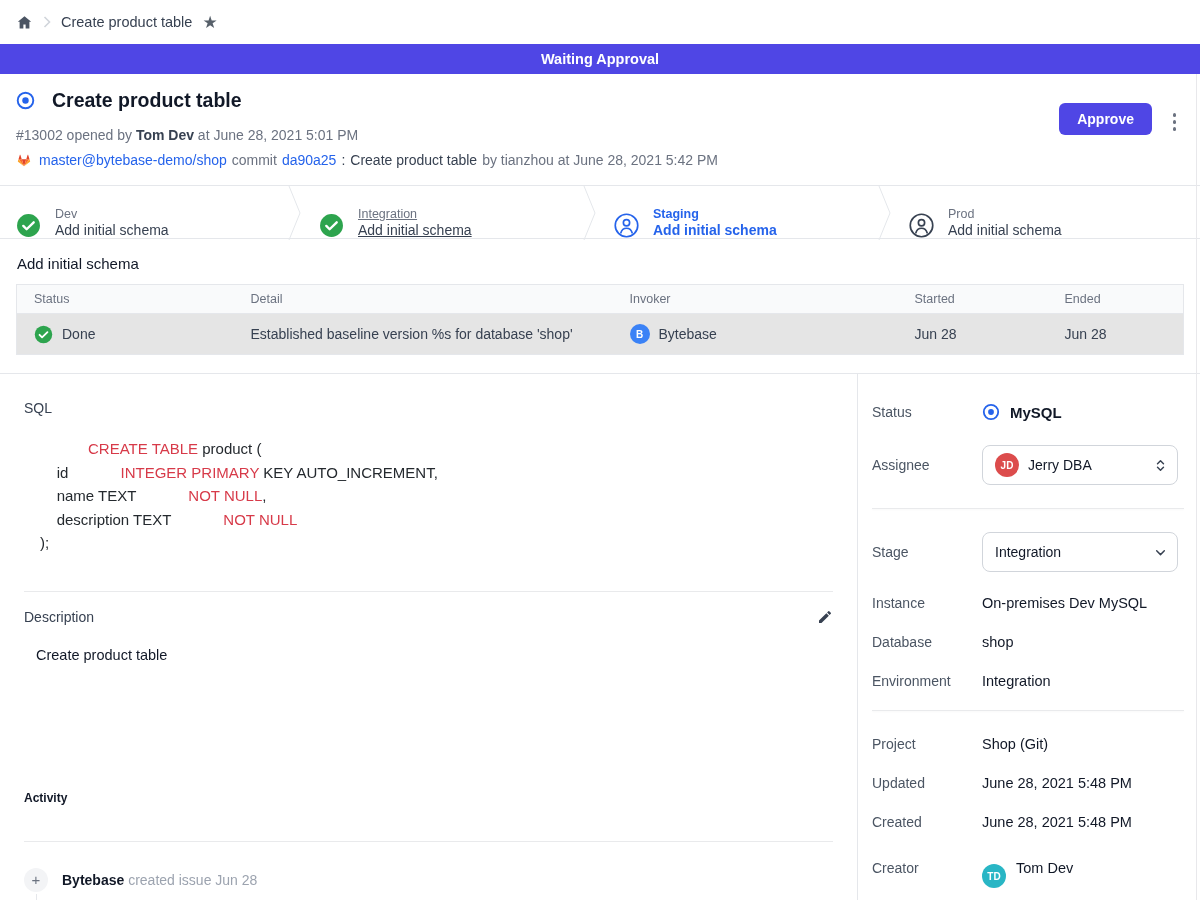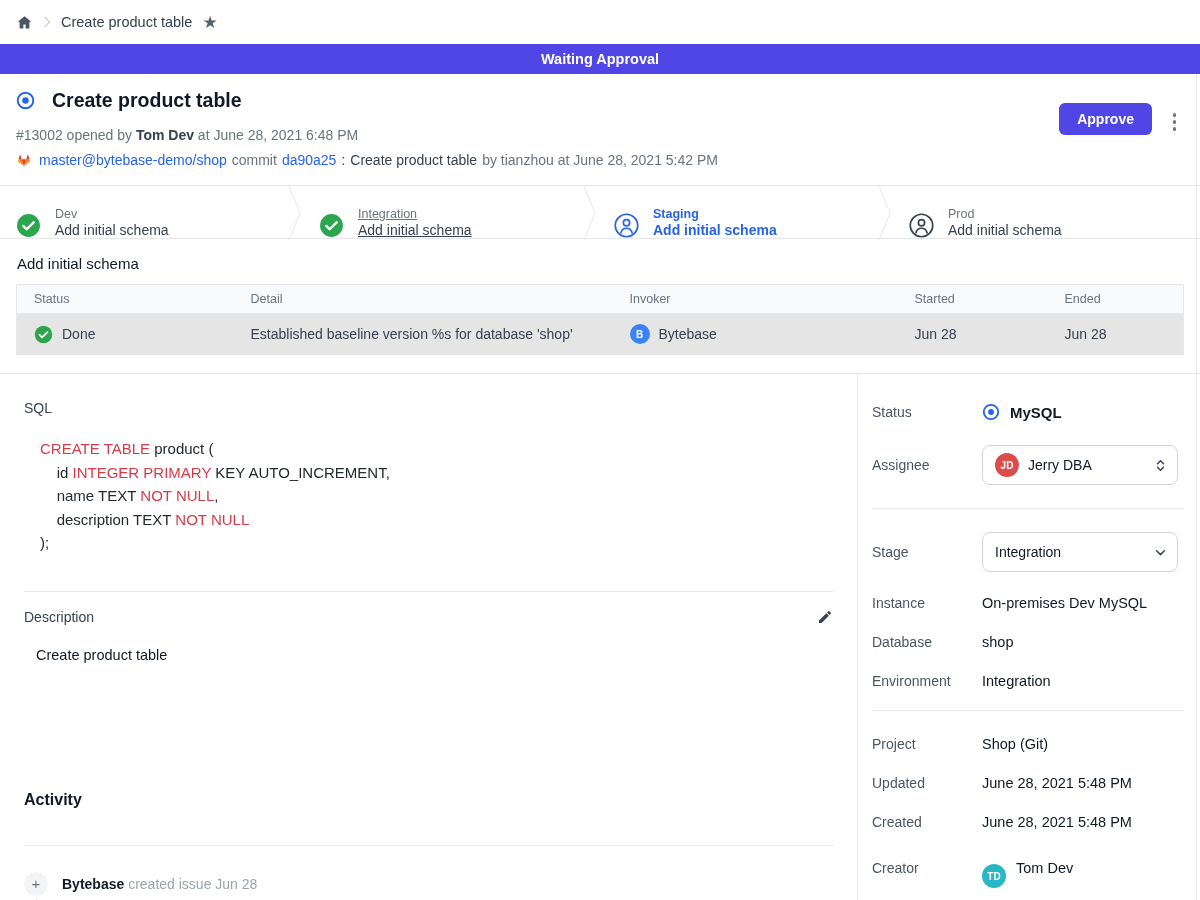--- a/index.html
+++ b/index.html
@@ -55,26 +55,26 @@
   .cell-flex { display:flex; align-items:center; gap:9px; }
 
   
   .lower { display:flex; align-items:stretch; height:532px; }
   .main-col { width:858px; border-right:1px solid #e5e7eb; padding:26px 24px 0; }
   .side-col { flex:1; padding:29px 16px 0 14px; }
 
   .section-label { font-size:14px; font-weight:500; color:#374151; }
   .code-block { margin-top:21px; padding-left:16px; }
   .code-line { font-size:15px; line-height:23.5px; color:#24292e; white-space:pre; }
-  .code-line .kw { color:var(--keyword_red); }
+  .code-line .kw { color:var(--keyword_red);margin-left:48px; }
   .divider { height:1px; background:#e9eaec; }
   .main-col .divider { margin:36px 0 0; }
   .desc-head { margin-top:17px; display:flex; align-items:center; justify-content:space-between; }
   .desc-text { margin-top:22px; padding-left:12px; font-size:14.5px; color:#111827; }
-  .activity-title { margin-top:128px; font-size:16px; font-weight:700; color:#111827; }
+  .activity-title { margin-top:128px; font-size:12px; font-weight:700; color:#111827; }
   .activity-divider { margin-top:19px; }
   .timeline-item { margin-top:26px; display:flex; align-items:center; gap:14px; position:relative; }
   .plus-circle { width:24px; height:24px; border-radius:50%; background:#f3f4f6;
     color:#6b7280; font-size:15px; display:flex; align-items:center; justify-content:center; }
   .timeline-text { font-size:14px; color:#9ca3af; }
   .timeline-text b { color:#111827; font-weight:600; }
   .timeline-line { position:absolute; left:11.5px; top:26px; width:1px; height:18px; background:#e5e7eb; }
 
   
   .side-row { display:flex; align-items:center; }
@@ -129,21 +129,21 @@
   <div class="title-row">
     <span style="display:flex;">
       <svg width="19" height="19" viewBox="0 0 20 20">
           <circle cx="10" cy="10" r="8.2" fill="none" stroke="#2563eb" stroke-width="2"></circle>
           <circle cx="10" cy="10" r="3.4" fill="#2563eb"></circle>
         </svg>
     </span>
     <span class="issue-title">Create product table</span>
   </div>
   <div class="meta1">
-    <span>#13002 opened by </span><b>Tom Dev</b><span> at June 28, 2021 6:48 PM</span>
+    <span>#13002 opened by </span><b>Tom Dev</b><span> at June 28, 2021 5:01 PM</span>
   </div>
   <div class="meta2">
     <span style="display:flex;margin-right:2px;">
       <svg width="16" height="16" viewBox="0 0 24 24">
         <path fill="#e24329" d="m12 21.2-3.4-10.4h6.8z"></path>
         <path fill="#fc6d26" d="m12 21.2-3.4-10.4H3.8zM12 21.2l3.4-10.4h4.8z"></path>
         <path fill="#fca326" d="m3.8 10.8-1 3.2a.7.7 0 0 0 .25.78L12 21.2zM20.2 10.8l1 3.2a.7.7 0 0 1-.25.78L12 21.2z"></path>
         <path fill="#e24329" d="M3.8 10.8h4.8L6.5 4.3c-.1-.33-.57-.33-.68 0zM20.2 10.8h-4.8l2.1-6.5c.1-.33.57-.33.68 0z"></path>
       </svg>
     </span>

